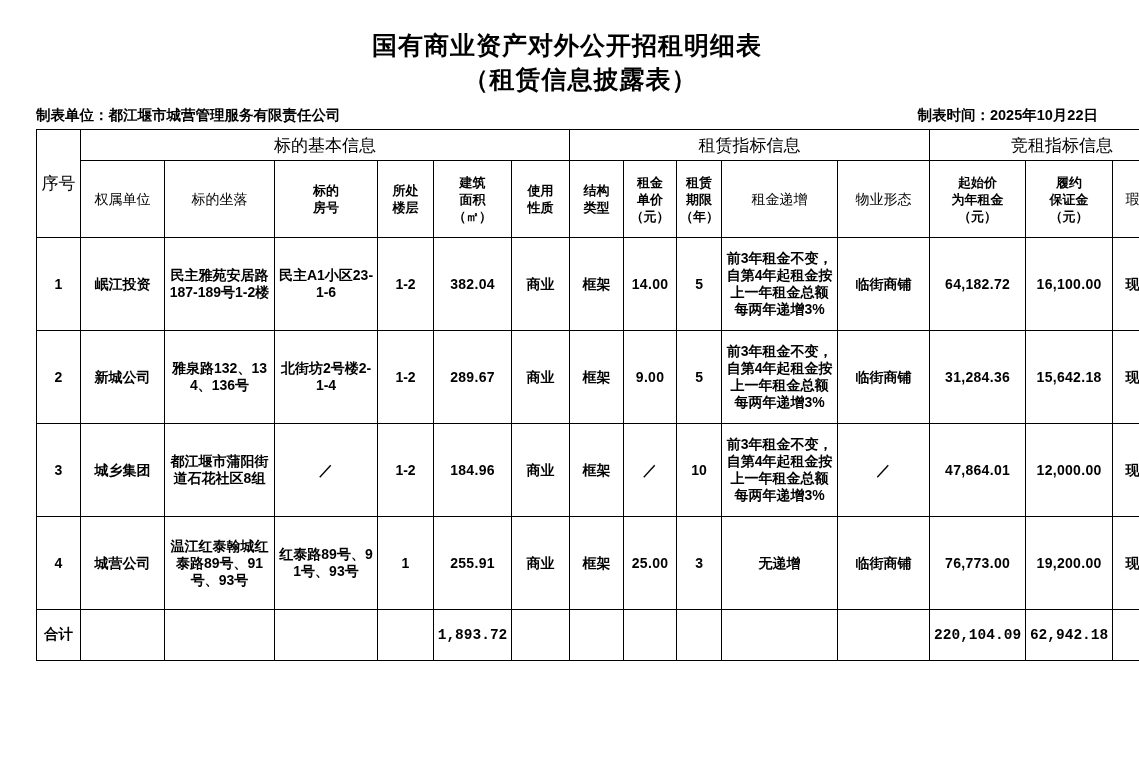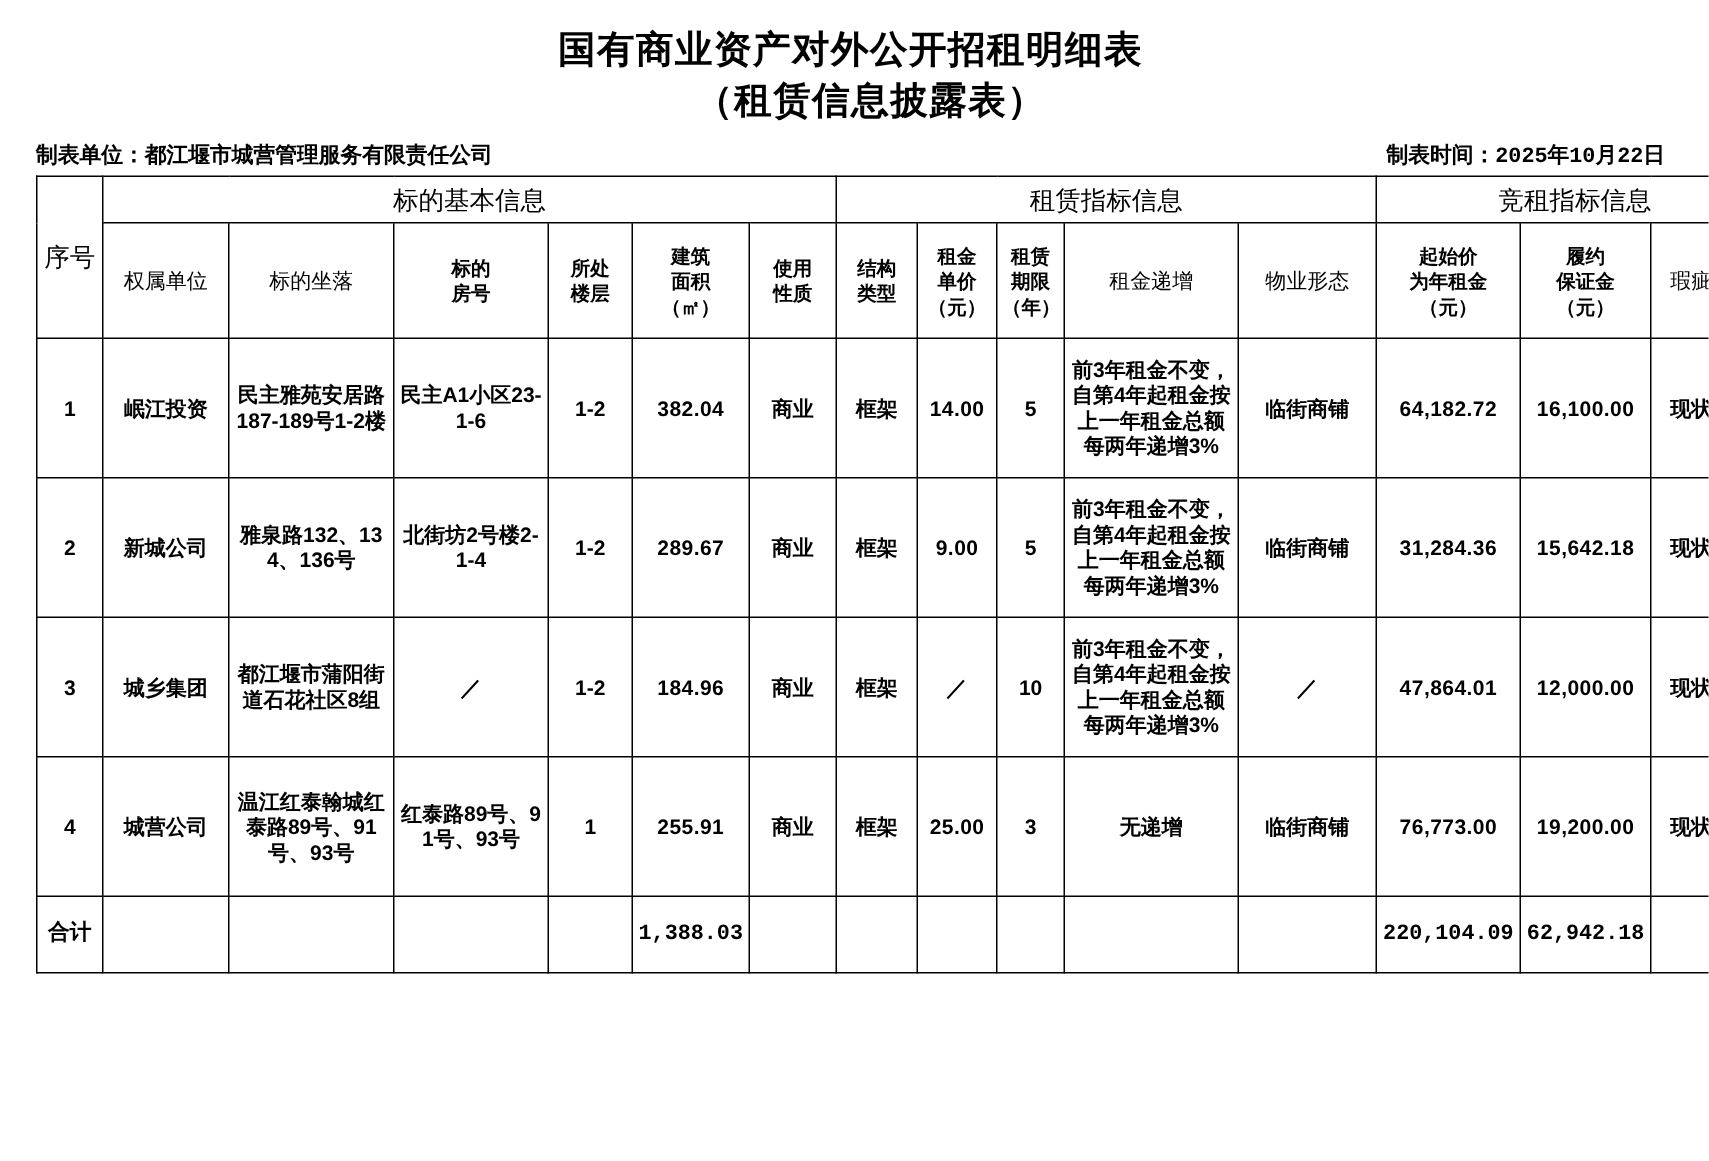--- a/index.html
+++ b/index.html
@@ -12,21 +12,21 @@
     height: 774px;
     font-family: "Liberation Sans", sans-serif;
     color: #000000;
     -webkit-font-smoothing: antialiased;
   }
   .page {
     width: 1134px;
     height: 774px;
     position: relative;
     box-sizing: border-box;
-    padding: 4px;
+    padding: 16px;
   }
   .title-block {
     text-align: center;
     padding-top: 12px;
   }
   .title-line-1 {
     font-size: 25px;
     font-weight: bold;
     letter-spacing: 1px;
     line-height: 34px;
@@ -38,21 +38,20 @@
     line-height: 34px;
     margin-left: 27px;
   }
   .meta-row {
     display: flex;
     justify-content: space-between;
     align-items: flex-end;
     margin: 10px 20px 4px 20px;
     font-size: 14.5px;
     font-weight: bold;
-    font-family: Liberation Mono, monospace;
   }
   .meta-left, .meta-right {
     white-space: nowrap;
   }
   table.sheet {
     border-collapse: collapse;
     margin: 0 20px;
     width: 1099px;
     table-layout: fixed;
   }
@@ -258,21 +257,21 @@
         <td class="money-cell">76,773.00</td>
         <td class="money-cell">19,200.00</td>
         <td>现状出租</td>
       </tr>
       <tr class="total-row">
         <td>合计</td>
         <td></td>
         <td></td>
         <td></td>
         <td></td>
-        <td class="num-cell">1,388.03</td>
+        <td class="num-cell">1,893.72</td>
         <td></td>
         <td></td>
         <td></td>
         <td></td>
         <td></td>
         <td></td>
         <td class="money-cell">220,104.09</td>
         <td class="money-cell">62,942.18</td>
         <td></td>
       </tr>

